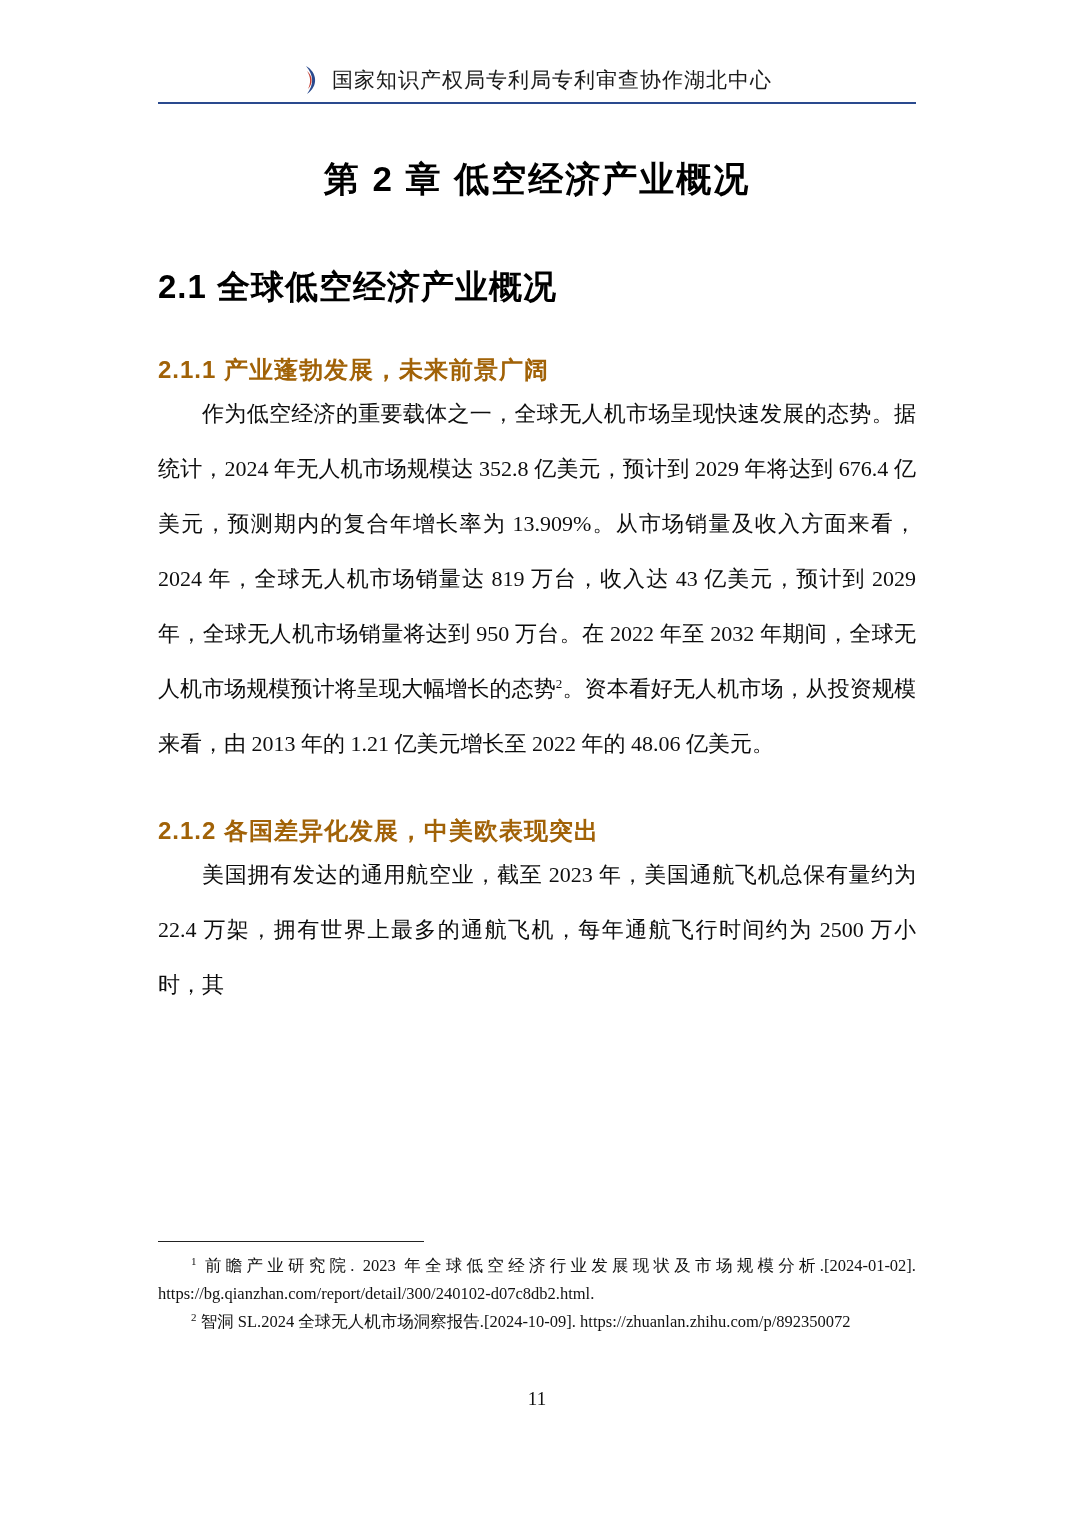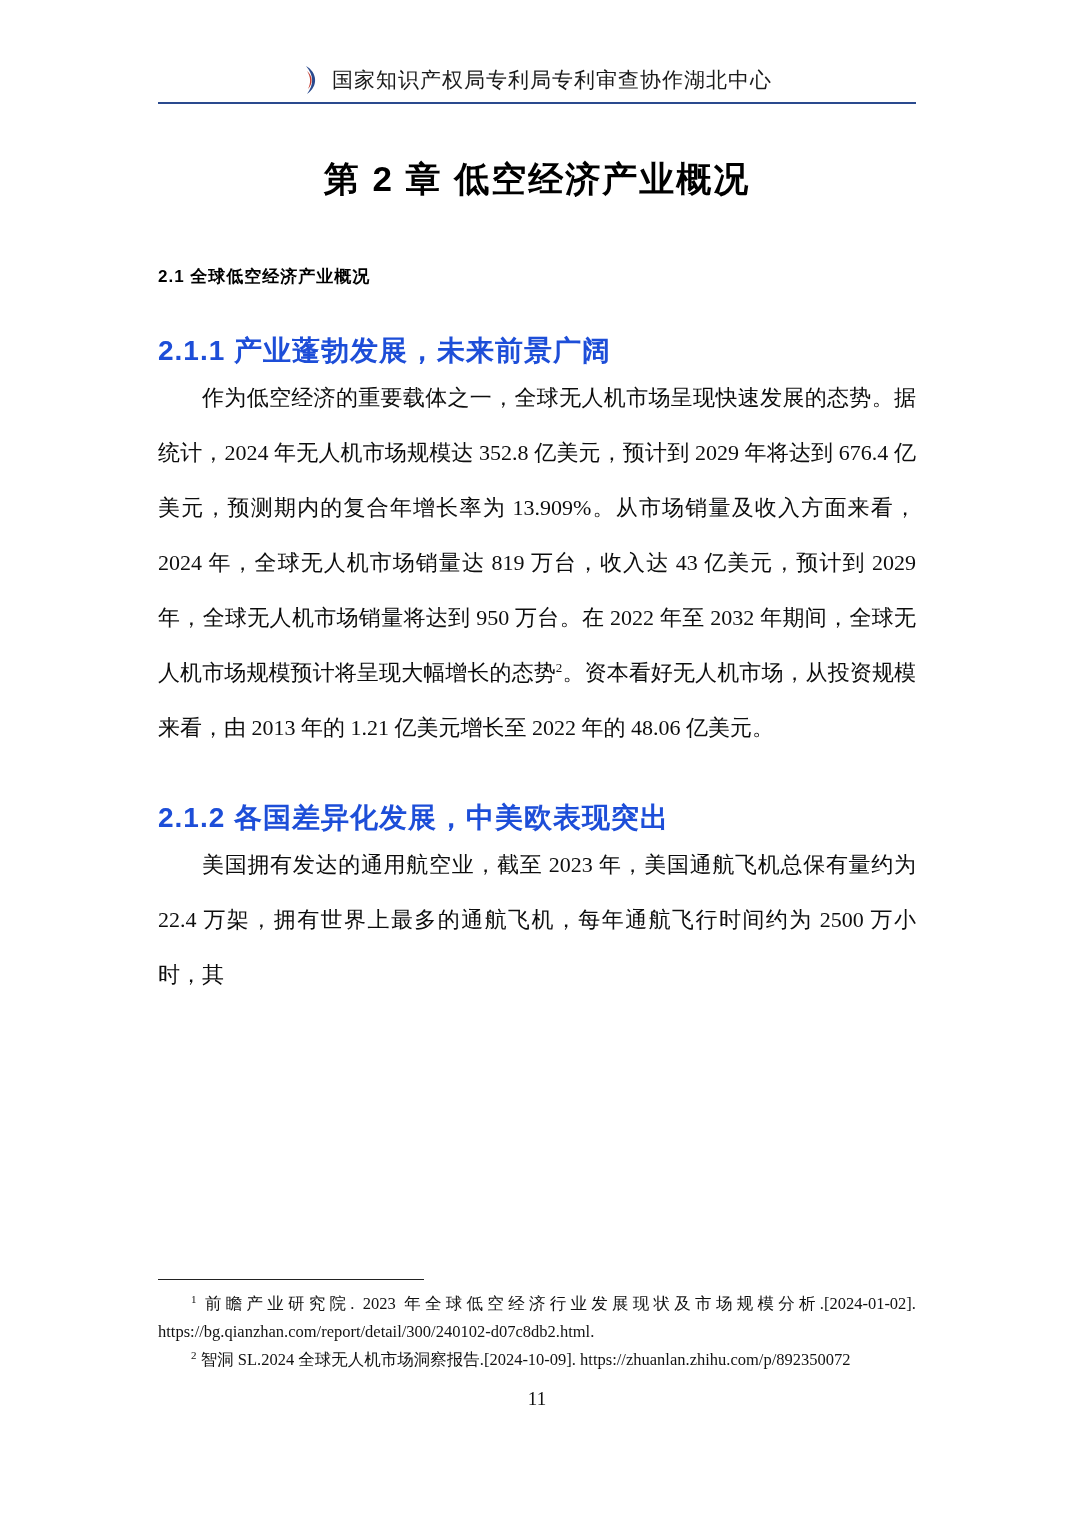--- a/index.html
+++ b/index.html
@@ -25,42 +25,42 @@
 
   
   .chapter-title {
     text-align:center; font-size:35px; font-weight:bold;
     margin-top:52px; letter-spacing:2px;
     font-family:"Liberation Sans","DejaVu Sans",sans-serif; color:#000;
   }
 
   
   .h2 {
-    font-size:17px; font-weight:bold; margin-top:62px; letter-spacing:1px;
+    font-size:33px; font-weight:bold; margin-top:62px; letter-spacing:1px;
     font-family:"Liberation Sans","DejaVu Sans",sans-serif; color:#000;
   }
   .h3 {
-    font-size:28px; font-weight:bold; margin-top:44px; letter-spacing:1px;
-    font-family:"Liberation Sans","DejaVu Sans",sans-serif; color:#1d4ed8;
+    font-size:24px; font-weight:bold; margin-top:44px; letter-spacing:1px;
+    font-family:"Liberation Sans","DejaVu Sans",sans-serif; color:#a16207;
   }
   .h4 {
     font-size:21px; font-weight:bold; margin-top:30px; margin-left:20px; letter-spacing:1px;
     font-family:"Liberation Sans","DejaVu Sans",sans-serif; color:#000;
   }
 
   
   .para {
     font-size:22px; line-height:55px; text-align:justify; text-justify:inter-ideograph;
     text-indent:2em; margin:0; color:#0d0d0d;
   }
   .para-first { margin-top:14px; }
   .para sup { font-size:13px; line-height:0; }
 
   
-  .footnotes { position:absolute; left:158px; right:158px; top:1279px; }
+  .footnotes { position:absolute; left:158px; right:158px; top:1241px; }
   .footnote-rule { width:266px; border-top:1.5px solid #222; margin-bottom:10px; }
   .footnote {
     font-size:16.5px; line-height:28px; text-align:justify; text-indent:2em;
     margin:0; color:#111;
   }
   .footnote sup { font-size:11px; line-height:0; }
 
   
   .page-number {
     position:absolute; left:0; right:0; top:1388px; text-align:center;

